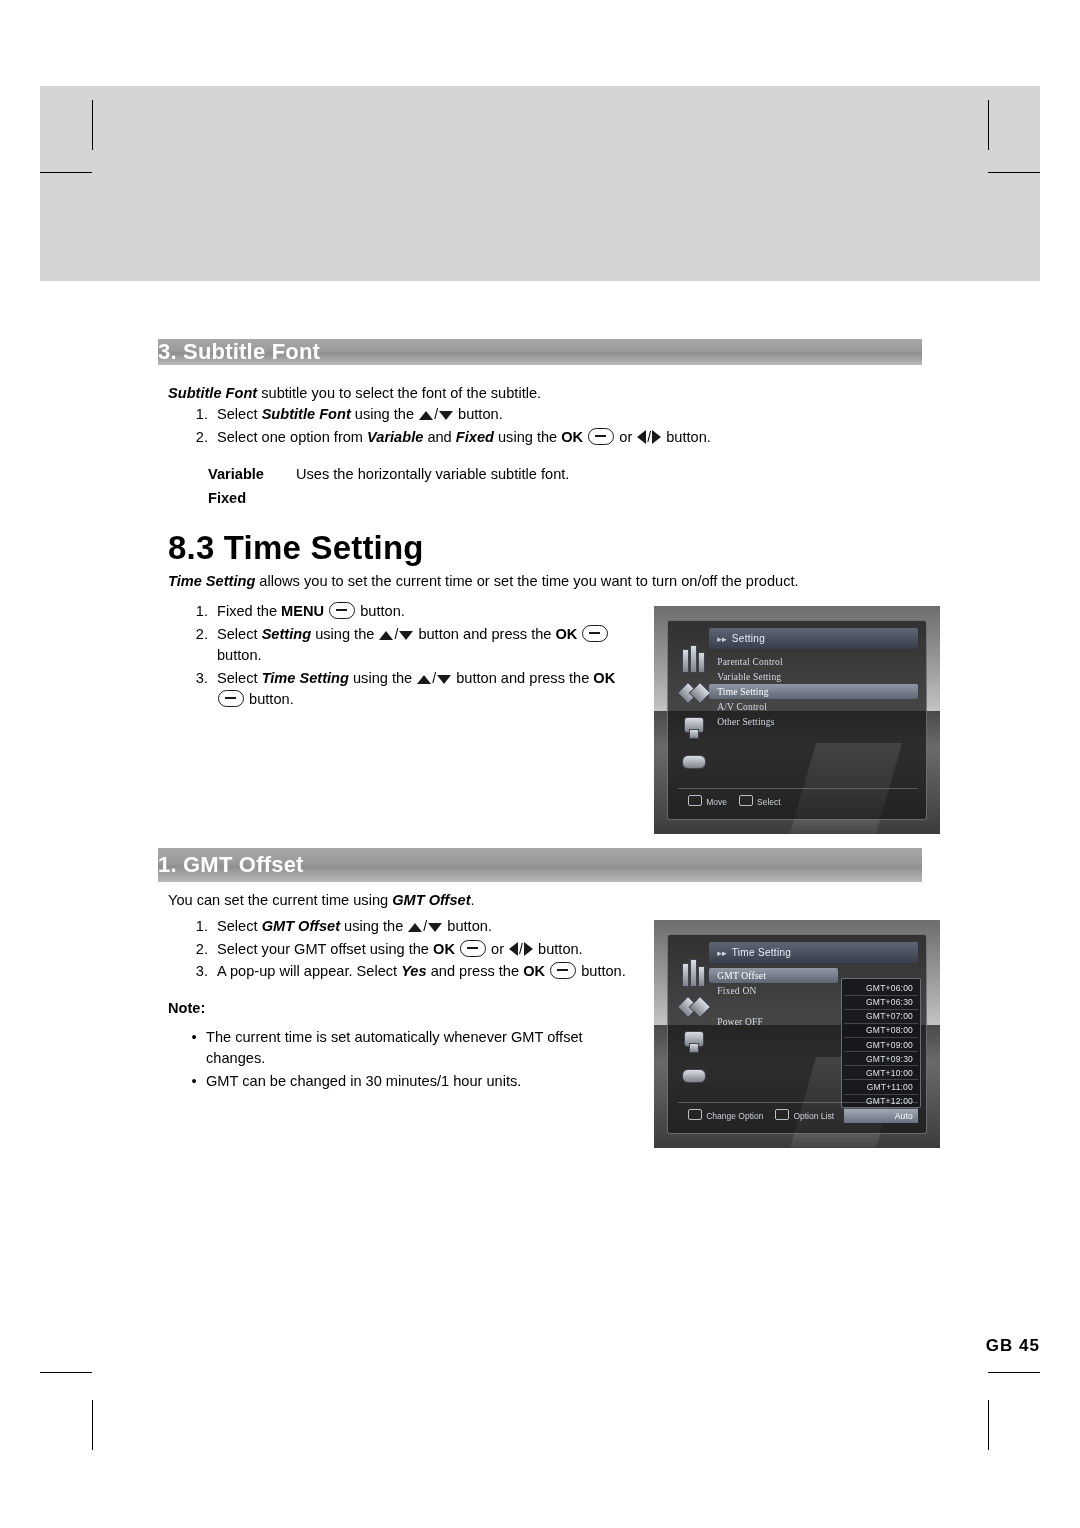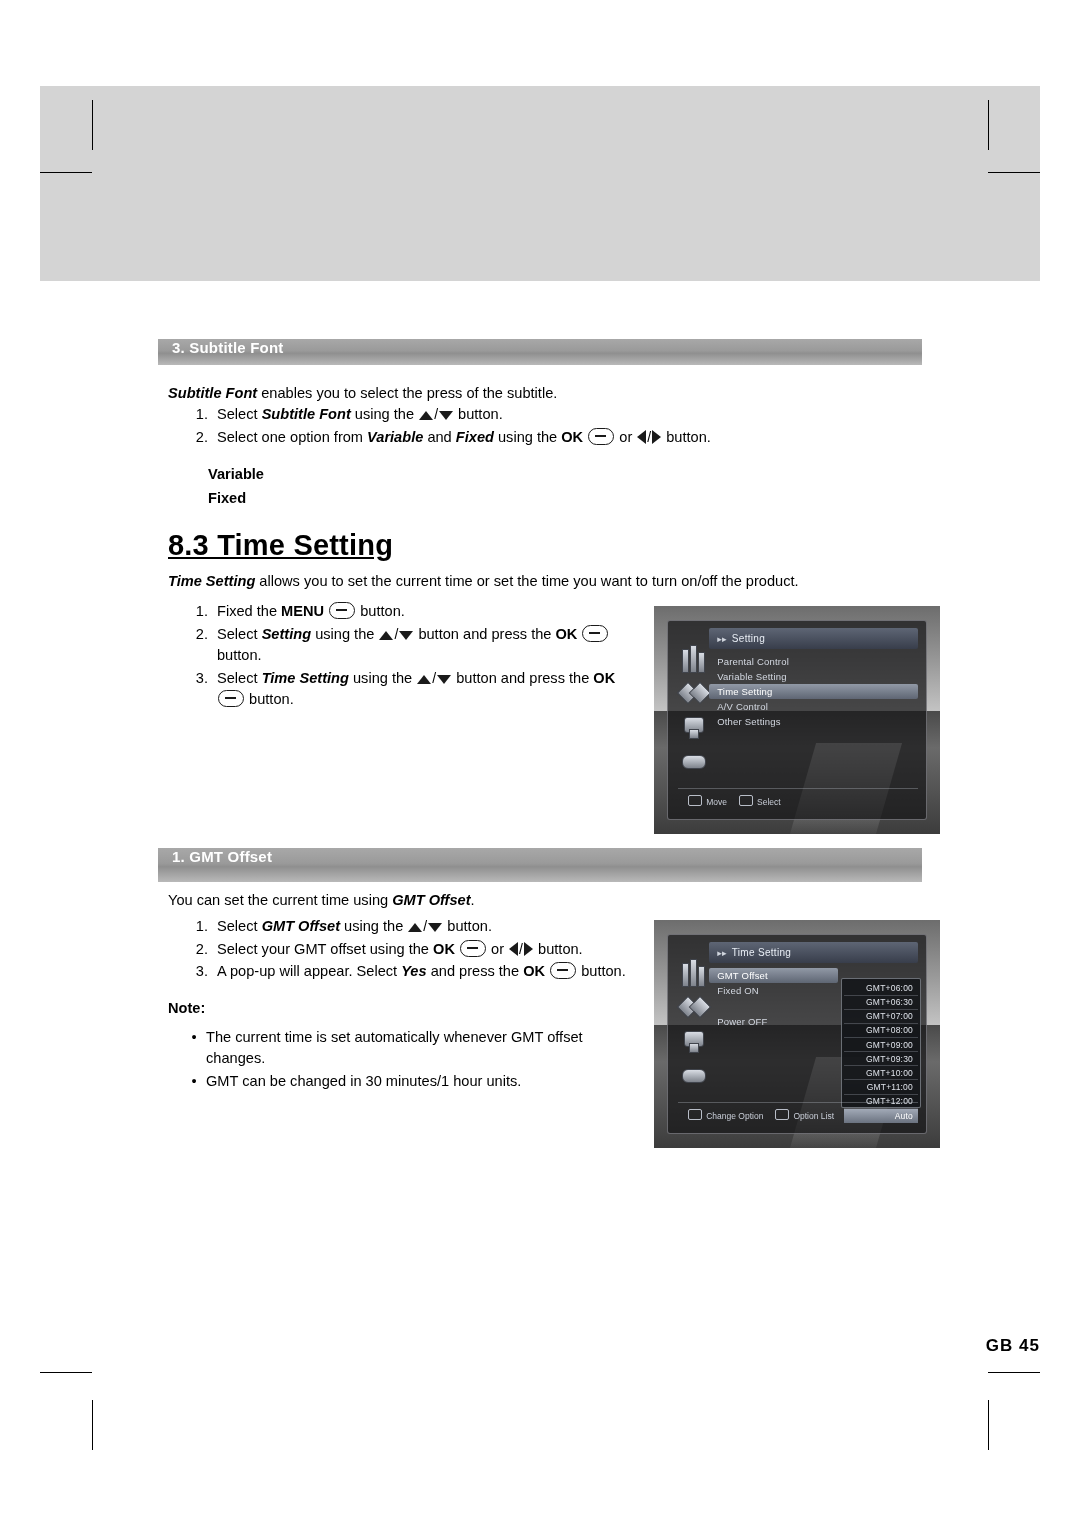--- a/index.html
+++ b/index.html
@@ -39,34 +39,32 @@
     top: 0;
     width: 1080px;
     height: 1528px;
   }
 
   .bar-heading {
     position: absolute;
     background: linear-gradient(to bottom, #a8a8a8 0%, #9a9a9a 45%, #8f8f8f 55%, #b9b9b9 100%);
     color: #ffffff;
     font-weight: bold;
-    font-size: 15px;
+    font-size: 22px;
     letter-spacing: .2px;
     display: flex;
-    align-items: flex-start;
-    padding-left: 14px;
+    align-items: center;
     box-sizing: border-box;
   }
 
   .section-title {
     position: absolute;
-    font-size: 29px;
+    font-size: 33px;
     font-weight: bold;
     letter-spacing: .2px;
-    text-decoration: underline;
   }
 
   .para {
     position: absolute;
     font-size: 14.6px;
     line-height: 21px;
   }
   .bold { font-weight: bold; }
   .bolditalic { font-weight: bold; font-style: italic; }
 
@@ -232,20 +230,21 @@
     position: absolute;
     display: block;
     background: linear-gradient(to bottom, #d9dde4, #7e838c);
     border: 1px solid #40444c;
   }
   .osd-menu {
     position: absolute;
     left: 16%;
     top: 17%;
     right: 3%;
+    font-family: Liberation Serif, serif;
   }
   .osd-menu .mi {
     height: 15px;
     color: #d4d9e2;
     font-size: 9.5px;
     display: flex;
     align-items: center;
     padding-left: 8px;
     box-sizing: border-box;
     letter-spacing: .2px;
@@ -335,41 +334,42 @@
 <div class="crop v" style="left:92px; top:1400px; height:50px;"></div>
 <div class="crop v" style="left:988px; top:1400px; height:50px;"></div>
 
 <div class="content">
 
   <div class="bar-heading" style="left:158px; top:339px; width:764px; height:26px;">
     <span>3. Subtitle Font</span>
   </div>
 
   <div class="para" style="left:168px; top:383px; width:760px;">
-    <span class="bolditalic">Subtitle Font</span><span> enables you to select the press of the subtitle.</span>
+    <span class="bolditalic">Subtitle Font</span><span> subtitle you to select the font of the subtitle.</span>
   </div>
 
   <div class="list" style="left:182px; top:404px; width:760px;">
     <div class="row">
       <div class="num">1.</div>
       <div class="txt">
         <span>Select </span><span class="bolditalic">Subtitle Font</span><span> using the </span><span class="tri tri-up"></span><span class="slash">/</span><span class="tri tri-down"></span><span> button.</span>
       </div>
     </div>
     <div class="row">
       <div class="num">2.</div>
       <div class="txt">
         <span>Select one option from </span><span class="bolditalic">Variable</span><span> and </span><span class="bolditalic">Fixed</span><span> using the </span><span class="bold">OK</span> <span class="keyround"></span> or <span class="tri tri-left"></span><span class="slash">/</span><span class="tri tri-right"></span><span> button.</span>
       </div>
     </div>
   </div>
 
   <div class="deflist" style="left:208px; top:462px; width:700px;">
     <div class="row">
       <div class="term">Variable</div>
+      <div class="desc">Uses the horizontally variable subtitle font.</div>
     </div>
     <div class="row">
       <div class="term">Fixed</div>
     </div>
   </div>
 
   <div class="section-title" style="left:168px; top:529px;">8.3 Time Setting</div>
 
   <div class="para" style="left:168px; top:571px; width:790px;">
     <span class="bolditalic">Time Setting</span><span> allows you to set the current time or set the time you want to turn on/off the product.</span>

